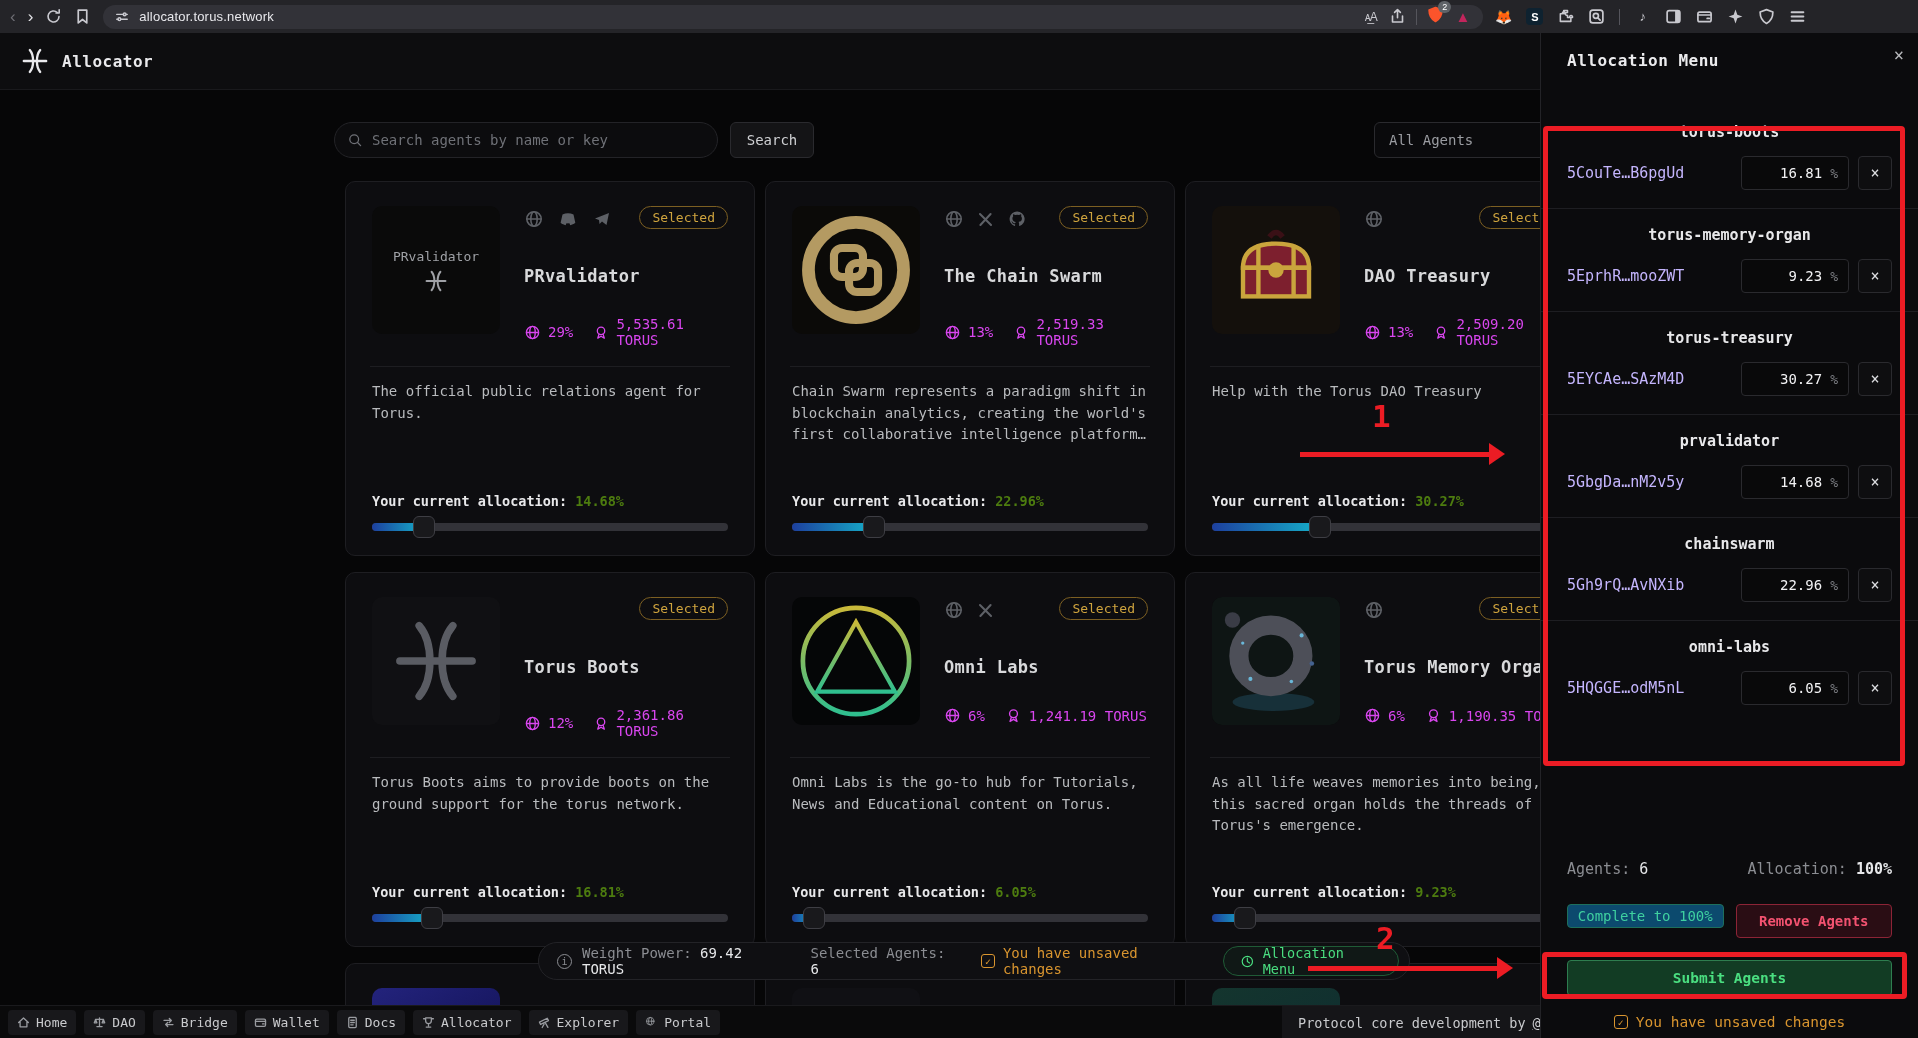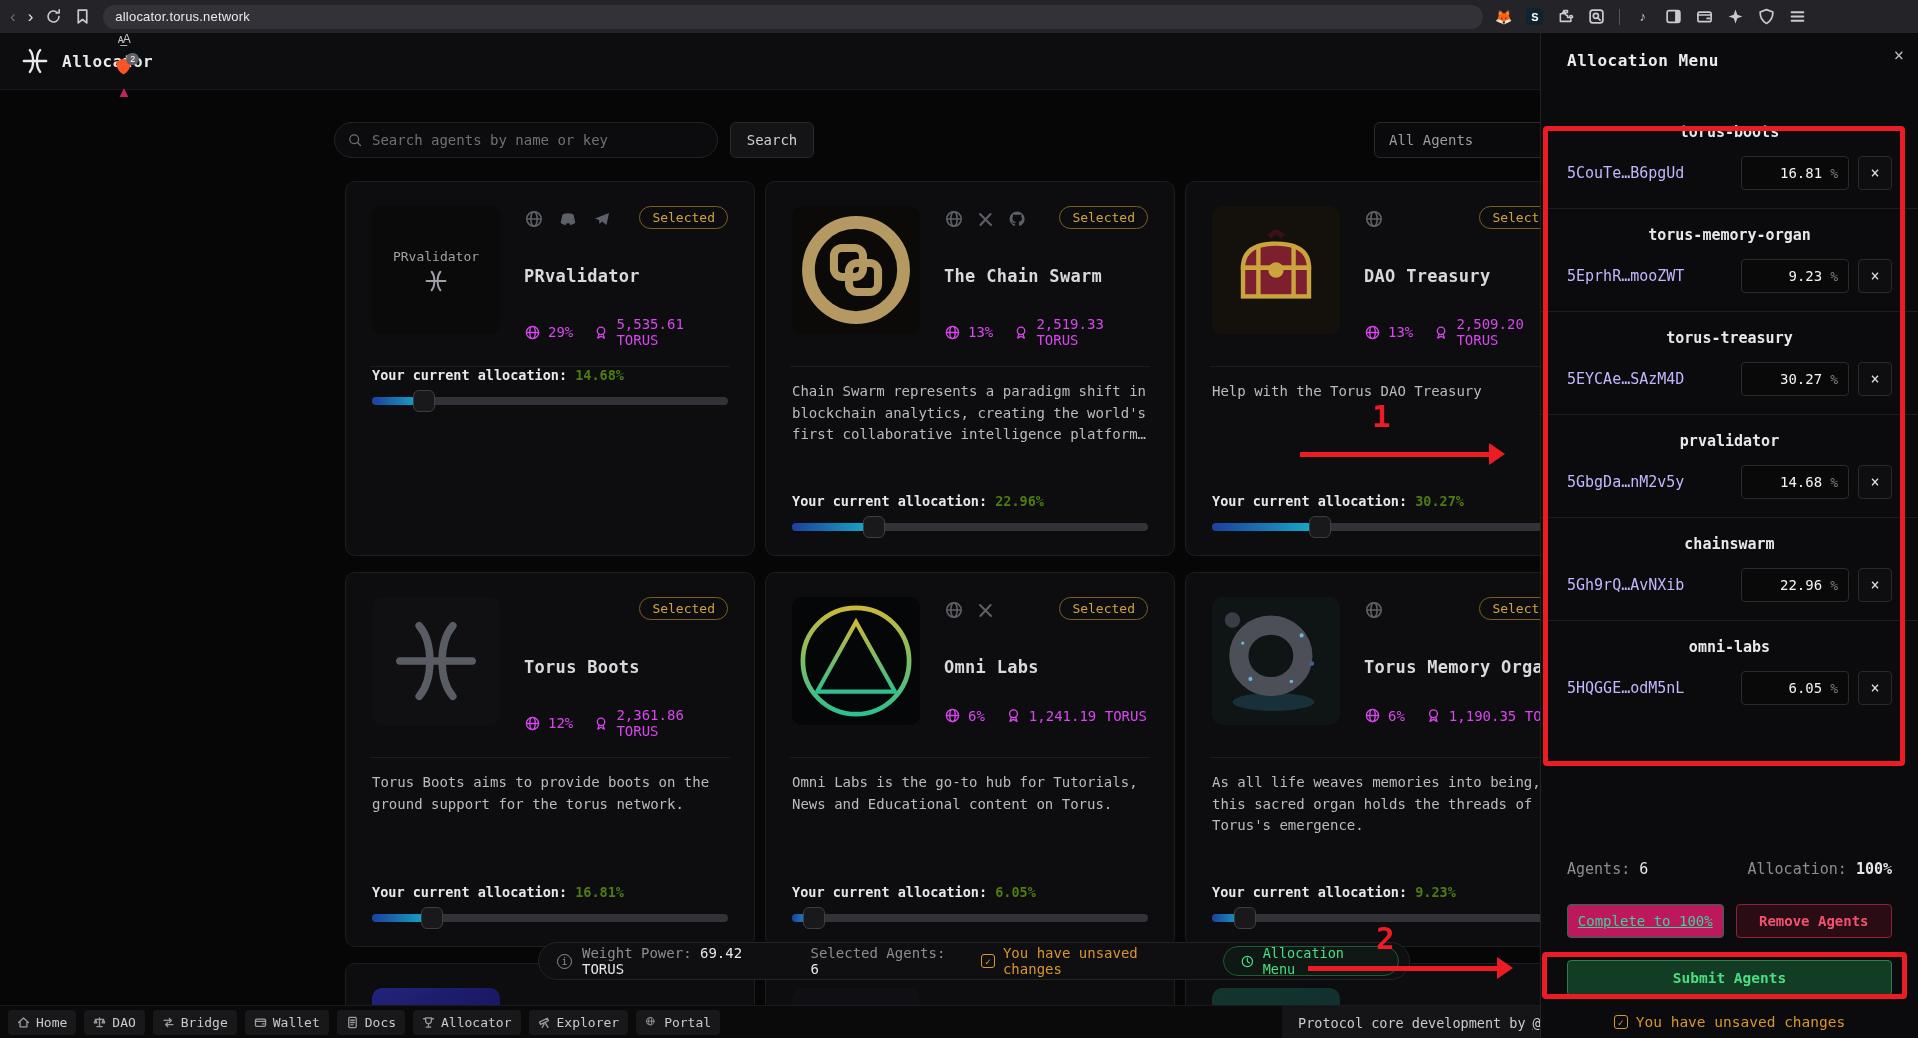--- a/index.html
+++ b/index.html
@@ -7,21 +7,21 @@
     font-family:"DejaVu Sans Mono","Liberation Mono",monospace; }
   .ic { stroke:currentColor; fill:none; stroke-width:1.6; stroke-linecap:round; stroke-linejoin:round; }
 
   
   #browser { position:absolute; top:0; left:0; width:1918px; height:33px; background:#242428;
     display:flex; align-items:center; padding:0 10px; gap:12px; z-index:40;
     font-family:"Liberation Sans","DejaVu Sans",sans-serif; }
   .bnav { color:#e4e4e8; font-size:17px; line-height:1; cursor:pointer; }
   .bnav.dis { color:#6e6e74; }
   .url-pill { height:24px; width:1380px; background:#323238; border-radius:12px; display:flex;
-    align-items:flex-start; padding:0 12px; gap:4px;flex-direction:column; }
+    align-items:center; padding:0 12px; gap:10px; }
   .url-text { color:#e8e8ec; font-size:13px; letter-spacing:.2px; }
   .pill-spacer { flex:1; }
   .bicon { width:17px; height:17px; color:#c9c9cf; display:inline-flex; align-items:center;
     justify-content:center; font-size:13px; }
   .pill-div { width:1px; height:16px; background:#55555c; }
   .shield-wrap { position:relative; }
   .shield-badge { position:absolute; top:-5px; right:-7px; background:#5f6368; color:#fff;
     font-size:9px; border-radius:7px; padding:0 4px; line-height:12px; }
   .ext-icons { display:flex; align-items:center; gap:14px; }
   .sq-s { width:17px; height:17px; border-radius:4px; background:#0e2230; color:#fff; font-size:11px;
@@ -115,22 +115,22 @@
   .sb-addr { color:#c4b5fd; font-size:15px; flex:1; }
   .val-box { width:108px; height:34px; border:1px solid #2a2a2e; background:#09090a; border-radius:4px;
     display:flex; align-items:center; justify-content:flex-end; padding:0 10px; gap:8px; }
   .val-num { color:#f2f2f4; font-size:14px; }
   .val-unit { color:#7c7e83; font-size:13px; }
   .x-btn { width:34px; height:34px; border:1px solid #2a2a2e; background:#0e0e10; border-radius:4px;
     color:#dcdde0; font-size:15px; display:flex; align-items:center; justify-content:center; cursor:pointer; }
   .sb-bottom { margin-top:auto; padding:0 26px 8px; }
   .sb-summary { display:flex; justify-content:space-between; font-size:15px; margin-bottom:26px; }
   .sb-btn-row { display:flex; gap:12px; }
-  .btn-complete { flex:1; height:34px; border:1px solid #1e6f5c; background:#be185d; color:#3fd0a0;
-    border-radius:4px; font-size:14px; display:flex; align-items:center; justify-content:center; cursor:pointer;text-decoration:underline; }
+  .btn-complete { flex:1; height:24px; border:1px solid #1e6f5c; background:#0c4a6e; color:#3fd0a0;
+    border-radius:4px; font-size:14px; display:flex; align-items:center; justify-content:center; cursor:pointer; }
   .btn-remove { flex:1; height:34px; border:1px solid #8c2436; background:#2a0d14; color:#f25270;
     border-radius:4px; font-size:14px; font-weight:bold; display:flex; align-items:center; justify-content:center; cursor:pointer; }
   .btn-submit { margin-top:22px; height:36px; border:1px solid #2e7d4f; background:#123c24; color:#4ade80;
     border-radius:4px; font-size:14.5px; font-weight:bold; display:flex; align-items:center;
     justify-content:center; cursor:pointer; }
   .sb-unsaved { margin-top:18px; display:flex; justify-content:center; font-size:14.5px; }
 
   
   .ann { position:absolute; z-index:50; pointer-events:none; }
   .ann-rect { border:5px solid #ec1c24; border-radius:4px; }
@@ -390,20 +390,21 @@
               <span class="stat">
                   <svg class="ic" width="17" height="17" viewBox="0 0 20 20">
                     <use href="#i-award"></use>
                   </svg>
                   <span>5,535.61 TORUS</span>
                 </span>
             </div>
           </div>
         </div>
         <div class="divider"></div>
+        <p class="desc">The official public relations agent for Torus.</p>
         <div class="alloc-row"><span>Your current allocation:</span> <span class="alloc-val">14.68%</span></div>
         <div class="slider">
           <div class="slider-fill" style="width: 14.68%;"></div>
           <div class="slider-thumb" style="left: calc(14.68% - 11px);"></div>
         </div>
       </div>
 
       <div class="card">
         <div class="card-top">
           <div class="card-img" style="background:#0b0a08">

